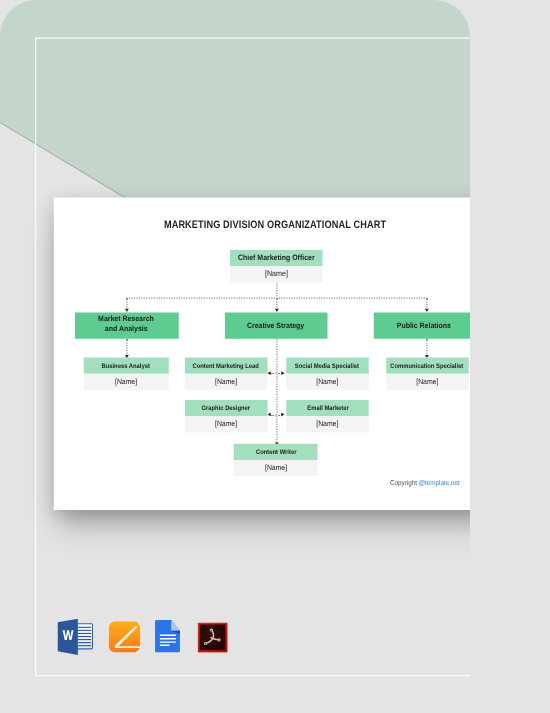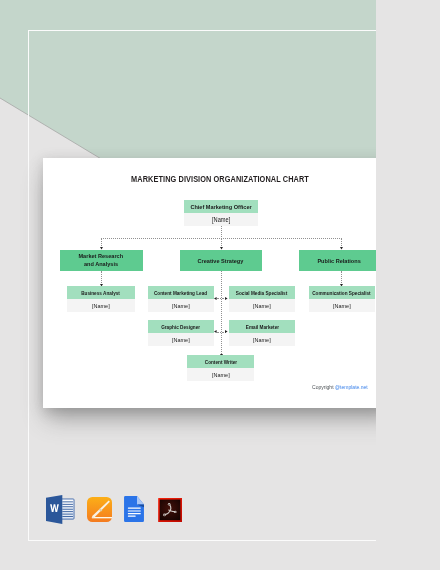--- a/index.html
+++ b/index.html
@@ -1,19 +1,19 @@
 <!DOCTYPE html>
 <html><head>
 <meta charset="utf-8">
 <title>Marketing Division Organizational Chart</title>
 <style>
   html,body{margin:0;padding:0;}
   body{width:440px;height:570px;overflow:hidden;background:#e5e4e4;
        font-family:"Liberation Sans",sans-serif;-webkit-font-smoothing:antialiased;}
-  #stage{position:relative;width:376px;height:570px;overflow:hidden;}
+  #stage{position:relative;width:376px;height:570px;overflow:hidden;border-radius:29px;}
 
   
   .bg-green{position:absolute;left:0;top:0;width:440px;height:380px;}
   .frame{position:absolute;left:28px;top:30px;width:385px;height:511px;
          border:1.8px solid #fbfbfb;box-sizing:border-box;}
 
   
   .card{position:absolute;left:43px;top:158px;width:354px;height:250px;background:#ffffff;
         box-shadow:0 14px 22px -4px rgba(70,70,70,.42), 0 3px 12px rgba(100,100,100,.28);}
 

